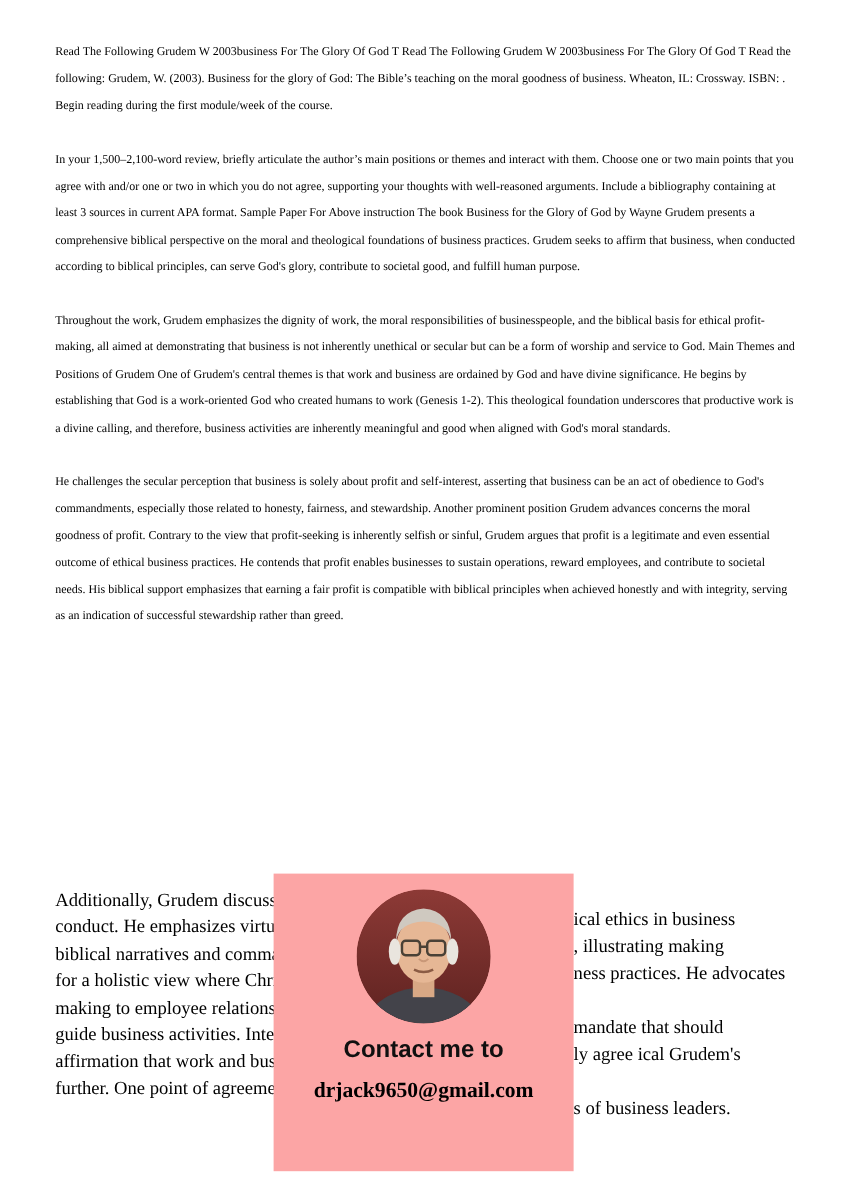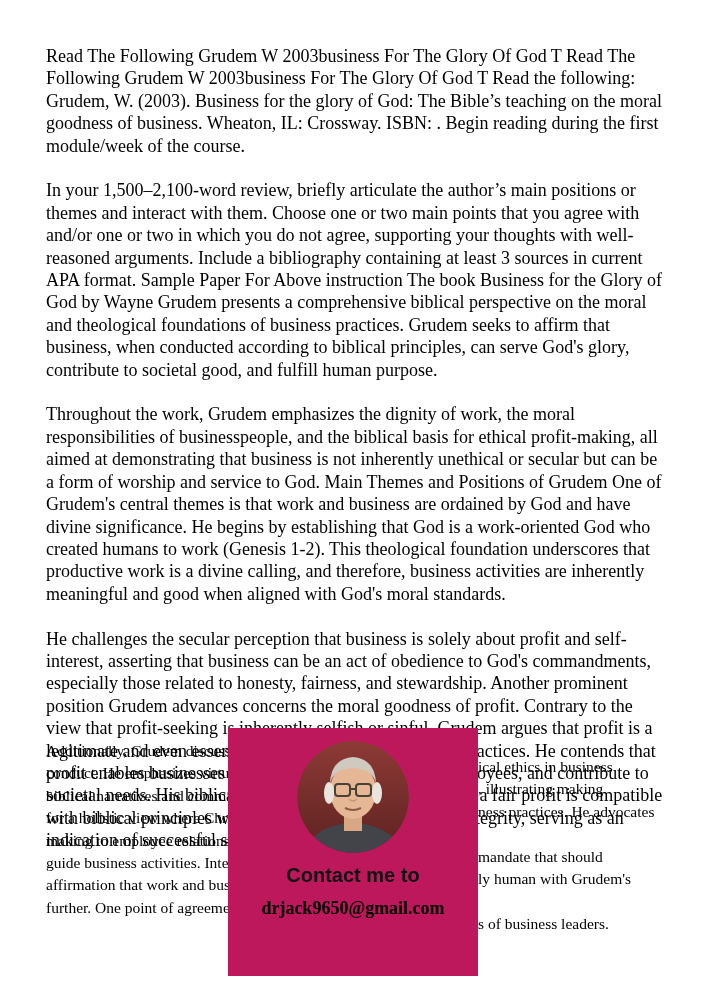--- a/index.html
+++ b/index.html
@@ -11,23 +11,23 @@
     width: 708px;
     height: 1000px;
     position: relative;
     overflow: hidden;
     font-family: "Liberation Serif", serif;
     color: #000000;
   }
   .doc {
     position: absolute;
     left: 46px;
-    top: 45px;
+    top: 33px;
     width: 618px;
-    font-size: 18px;
+    font-size: 10px;
     line-height: 22.4px;
   }
   .doc p {
     margin: 0 0 22.4px 0;
   }
   
   .p5 {
     position: absolute;
     left: 46px;
     top: 740px;
@@ -45,21 +45,21 @@
     left: 432px;
     top: 16px;
   }
   
   .overlay {
     position: absolute;
     left: 228px;
     top: 728px;
     width: 250px;
     height: 248px;
-    background: #be185d;
+    background: #fca5a5;
     z-index: 5;
     text-align: center;
   }
   .photo-wrap {
     width: 112px;
     height: 112px;
     margin: 13px auto 0 auto;
     border-radius: 50%;
     overflow: hidden;
     display: block;
@@ -107,21 +107,21 @@
   </div>
   <div class="line">
     <span class="frag-left">for a holistic view where Christi</span>
   </div>
   <div class="line">
     <span class="frag-left">making to employee relations, e</span>
     <span class="frag-right">mandate that should</span>
   </div>
   <div class="line">
     <span class="frag-left">guide business activities. Interac</span>
-    <span class="frag-right">ly human with Grudem's</span>
+    <span class="frag-right">ly agree ical Grudem's</span>
   </div>
   <div class="line">
     <span class="frag-left">affirmation that work and busin</span>
   </div>
   <div class="line">
     <span class="frag-left">further. One point of agreement</span>
     <span class="frag-right">s of business leaders.</span>
   </div>
 </div>
 

